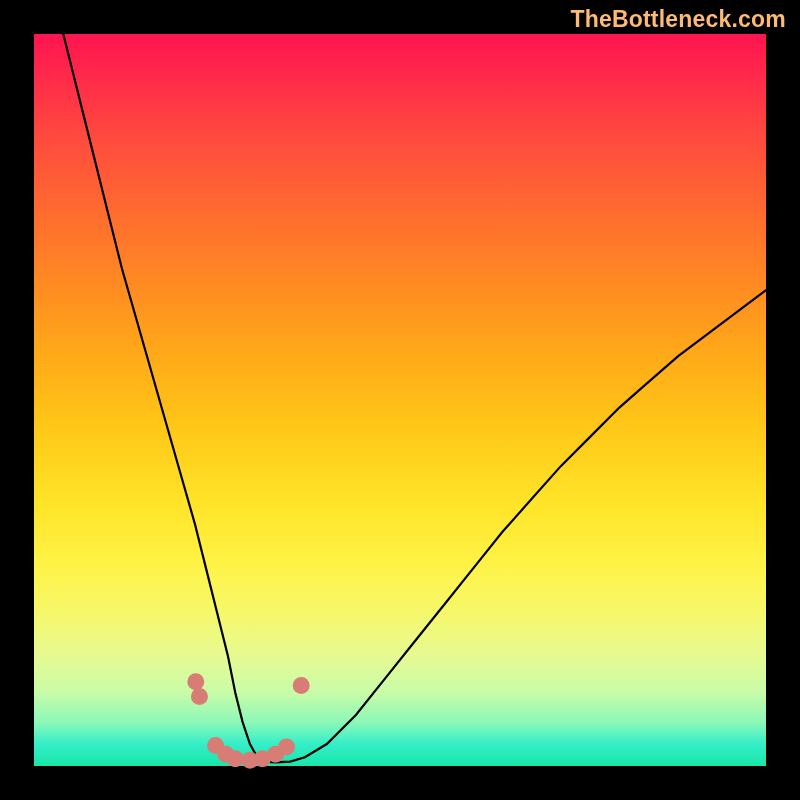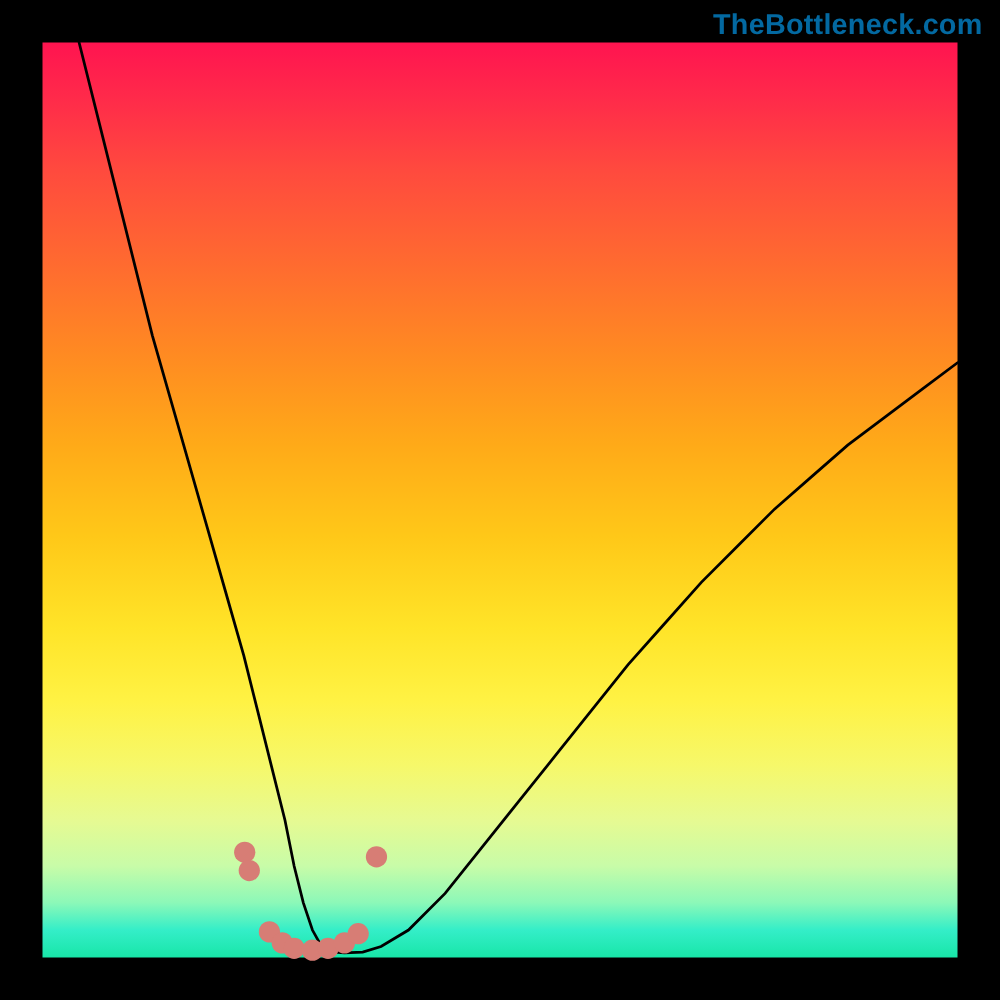--- a/index.html
+++ b/index.html
@@ -38,21 +38,21 @@
       #34eec8 97%,
       #18e6a8 100%
     );
   }
   .attribution {
     position: absolute;
     top: 6px;
     right: 14px;
     font-size: 23px;
     font-weight: 600;
-    color: #0369a1;
+    color: #fdba74;
     letter-spacing: 0.2px;
   }
   svg.overlay {
     position: absolute;
     top: 0;
     left: 0;
     width: 800px;
     height: 800px;
     pointer-events: none;
   }

